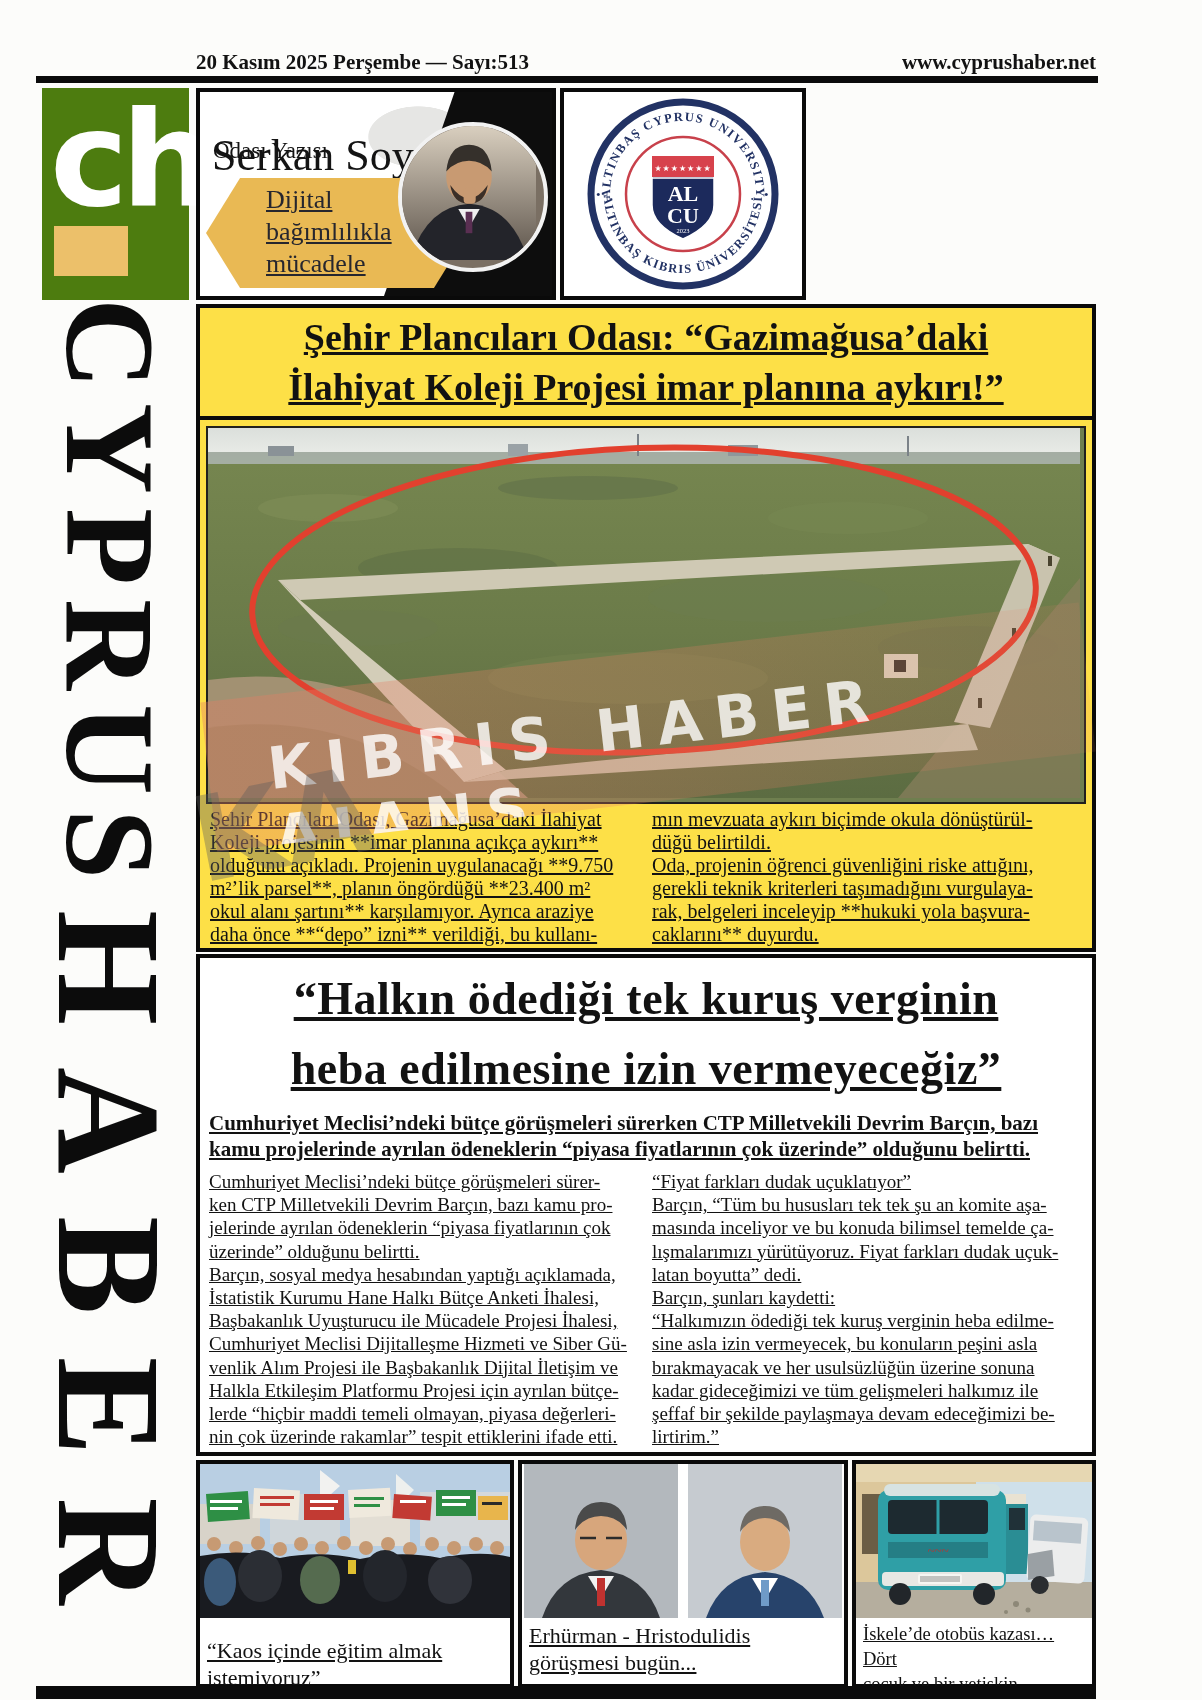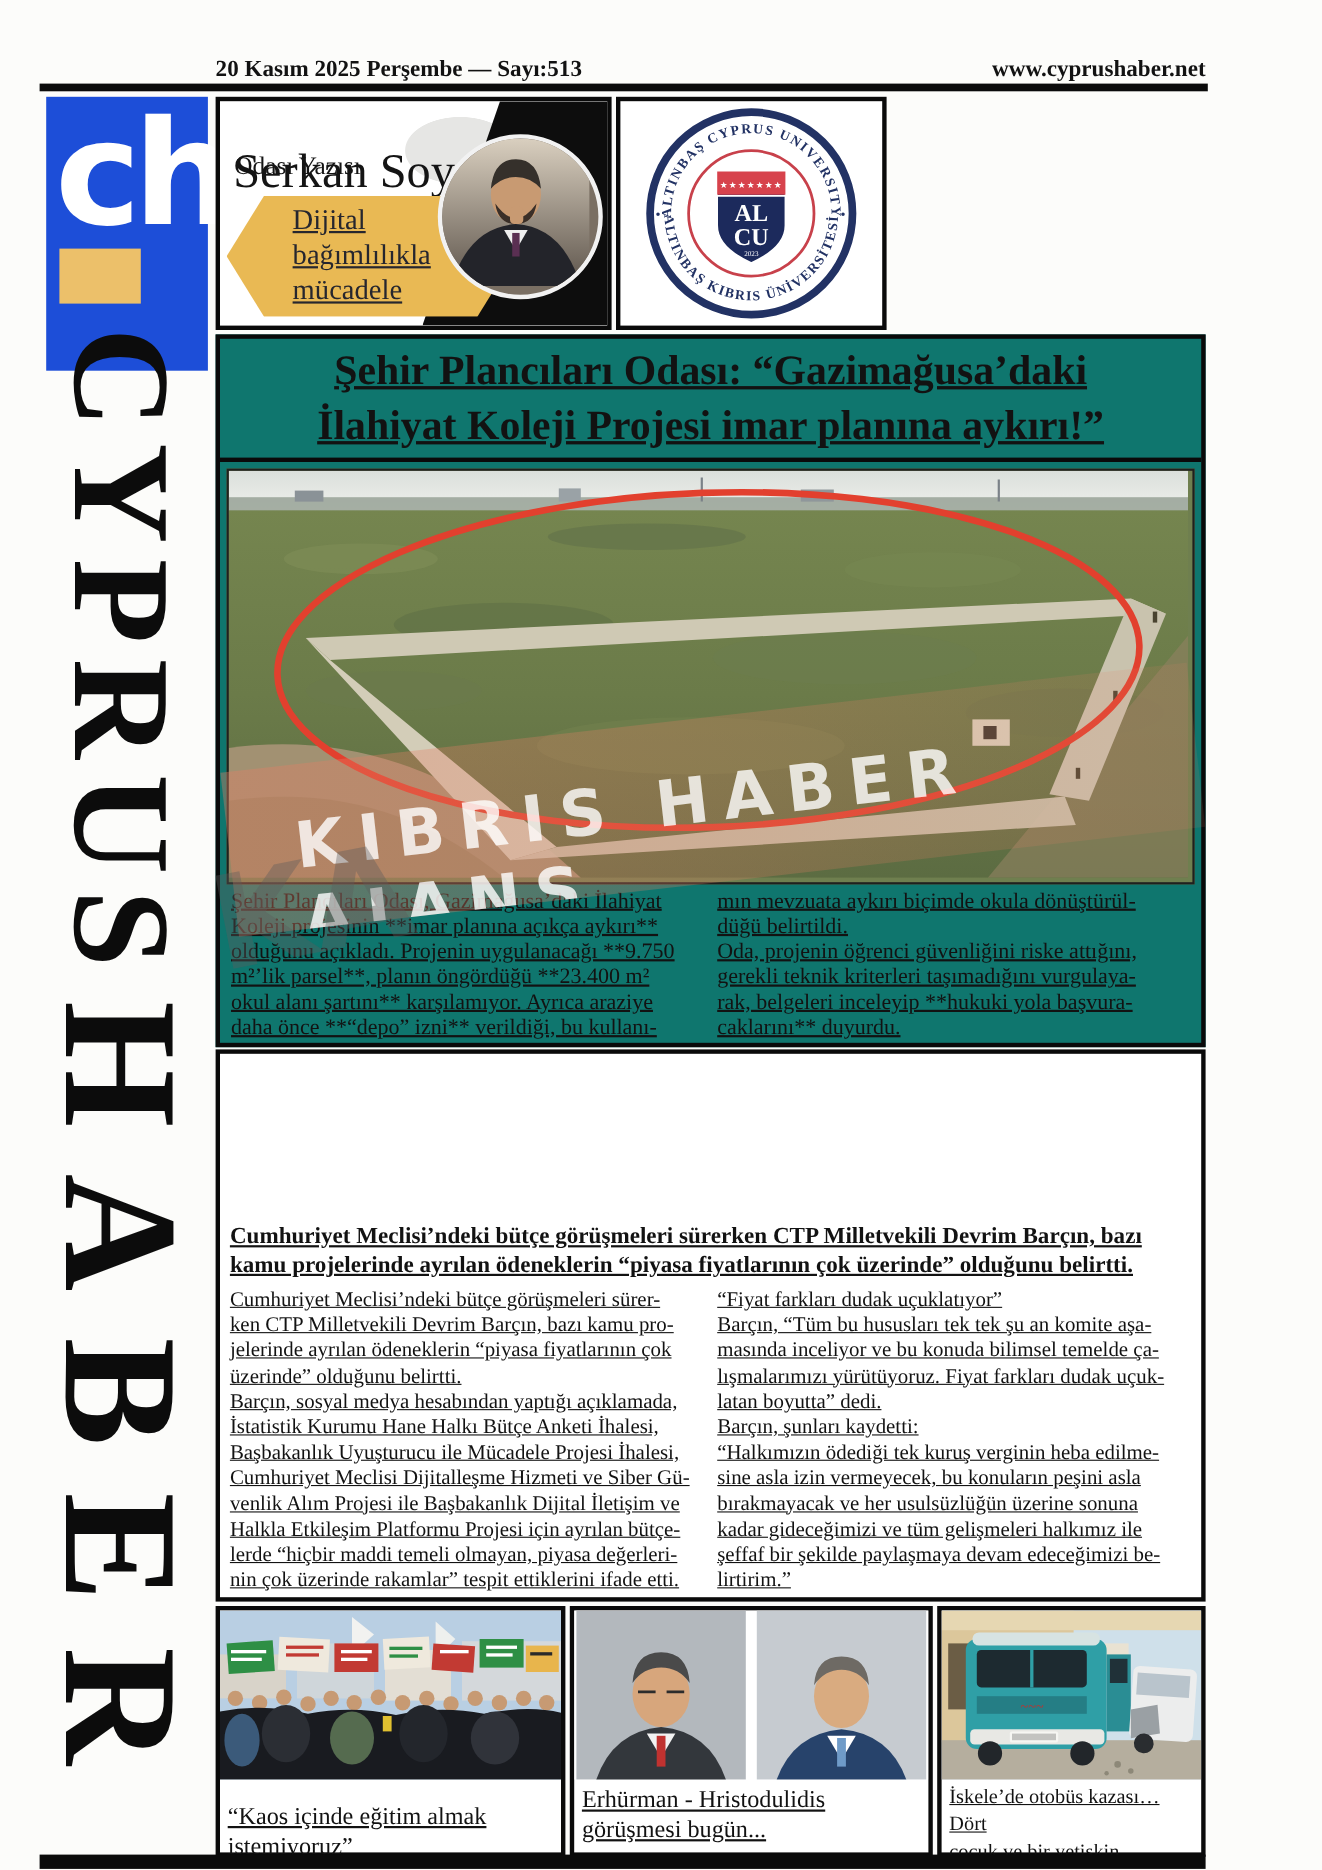--- a/index.html
+++ b/index.html
@@ -8,21 +8,21 @@
   .abs{position:absolute;}
   .pl{white-space:pre-line;text-decoration:underline;}
   .sans{font-family:"DejaVu Sans","Liberation Sans",sans-serif;}
 
   
   .dateline{left:196px;top:50px;font-size:21px;font-weight:bold;}
   .site{right:106px;top:50px;font-size:21px;font-weight:bold;}
   .toprule{left:36px;top:76px;width:1062px;height:7px;background:#0b0b0b;}
 
   
-  .logo{left:42px;top:88px;width:147px;height:249px;background:#1d4ed8;}
+  .logo{left:42px;top:88px;width:147px;height:212px;background:#4d7c0f;}
   .logo-ch{position:absolute;left:8px;top:-6px;color:#fff;font-size:132px;font-weight:bold;letter-spacing:-7px;}
   .logo-yellow{position:absolute;left:12px;top:138px;width:74px;height:50px;background:#ecc06a;}
   .vtitle{left:30px;width:158px;writing-mode:vertical-rl;text-orientation:mixed;
           font-weight:bold;color:#0c0c0c;line-height:158px;}
   .vtop{top:298px;height:610px;font-size:126px;letter-spacing:14px;}
   .vbottom{top:910px;height:755px;font-size:148px;letter-spacing:42px;}
 
   
   .adbox{top:88px;height:212px;border:4px solid #0a0a0a;background:#fff;box-sizing:border-box;overflow:hidden;}
   .box1{left:196px;width:360px;
@@ -36,21 +36,21 @@
          clip-path:polygon(42% 0,100% 0,100% 100%,0% 100%);}
   .banner{position:absolute;left:6px;top:86px;width:262px;height:110px;background:#e9b954;
           clip-path:polygon(0 50%,13% 0,87% 0,100% 50%,87% 100%,13% 100%);}
   .banner-text{position:absolute;left:60px;top:6px;font-size:26px;line-height:32px;color:#26262e;}
   .colphoto{position:absolute;right:4px;top:30px;width:142px;height:142px;border-radius:50%;
             border:4px solid #f2f2f2;overflow:hidden;background:#7a6f63;}
   .merit-site{position:absolute;left:0;right:0;bottom:6px;text-align:center;font-weight:bold;
               font-size:15px;color:#4f3f14;text-shadow:0 1px 0 #fff;}
 
   
-  .story1{left:196px;top:304px;width:900px;height:648px;border:4px solid #0a0a0a;box-sizing:border-box;background:#0f766e;}
+  .story1{left:196px;top:304px;width:900px;height:648px;border:4px solid #0a0a0a;box-sizing:border-box;background:#fde047;}
   .hl1{position:absolute;left:0;top:0;width:100%;height:112px;border-bottom:4px solid #0a0a0a;box-sizing:border-box;
        display:flex;align-items:center;justify-content:center;text-align:center;
        font-size:38px;font-weight:bold;line-height:50px;}
   .photoframe{position:absolute;left:6px;top:118px;width:876px;height:374px;border:2px solid #20201e;background:#6f7f4f;}
   .s1col{position:absolute;top:500px;font-size:20px;line-height:23px;}
   .s1l{left:10px;width:428px;}
   .s1r{left:452px;width:436px;}
 
   
   .wm-band{left:206px;top:652px;width:884px;height:150px;transform:rotate(-6.5deg);
@@ -217,20 +217,22 @@
 rak, belgeleri inceleyip **hukuki yola başvura-
 caklarını** duyurdu.</div>
   </div>
 
   <div class="abs wm-band">
     <div class="wm-text sans">KIBRIS HABER AJANS</div>
   </div>
   <div class="abs wm-ka sans">KA</div>
 
   <div class="abs story2">
+    <div class="hl2 pl">“Halkın ödediği tek kuruş verginin
+heba edilmesine izin vermeyeceğiz”</div>
     <div class="standfirst pl">Cumhuriyet Meclisi’ndeki bütçe görüşmeleri sürerken CTP Milletvekili Devrim Barçın, bazı
 kamu projelerinde ayrılan ödeneklerin “piyasa fiyatlarının çok üzerinde” olduğunu belirtti.</div>
     <div class="s2col s2r pl">“Fiyat farkları dudak uçuklatıyor”
 Barçın, “Tüm bu hususları tek tek şu an komite aşa-
 masında inceliyor ve bu konuda bilimsel temelde ça-
 lışmalarımızı yürütüyoruz. Fiyat farkları dudak uçuk-
 latan boyutta” dedi.
  Barçın, şunları kaydetti:
 “Halkımızın ödediği tek kuruş verginin heba edilme-
 sine asla izin vermeyecek, bu konuların peşini asla

